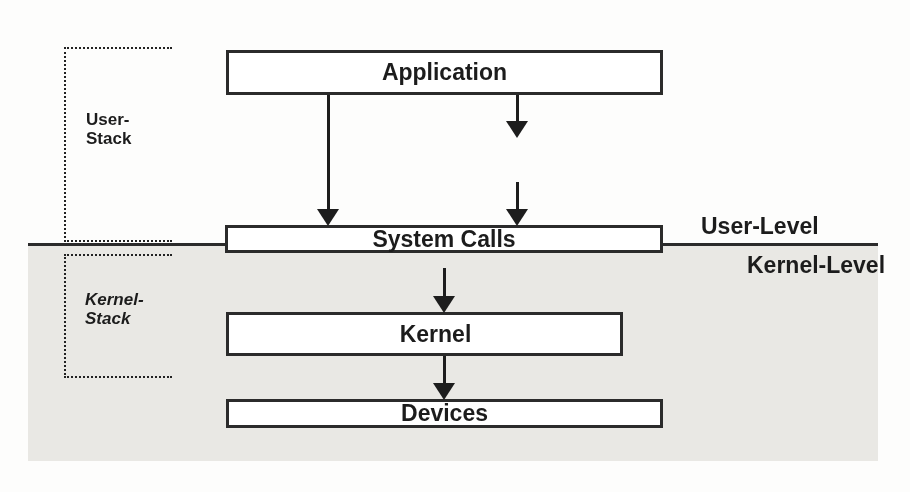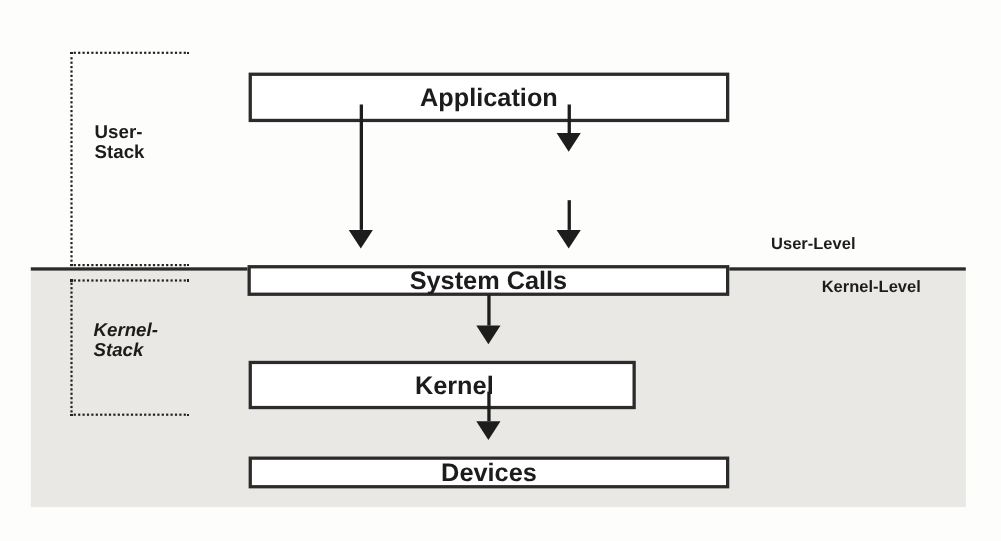--- a/index.html
+++ b/index.html
@@ -51,26 +51,25 @@
     box-sizing: border-box;
     background: #ffffff;
     border: 3px solid #2b2b2b;
     display: flex;
     align-items: center;
     justify-content: center;
     font-weight: bold;
     font-size: 23px;
     z-index: 2;
     color: #1c1c1c;
-    margin-top: 16px;
   }
   .node.application      { left: 226px; top: 50px;  width: 437px; height: 45px; }
   .node.system-libraries { left: 386px; top: 137px; width: 277px; height: 45px; }
   .node.system-calls     { left: 225px; top: 225px; width: 438px; height: 28px; }
-  .node.kernel           { left: 226px; top: 312px; width: 352px; height: 44px; padding-left: 22px; }
+  .node.kernel           { left: 226px; top: 312px; width: 397px; height: 44px; padding-left: 22px; }
   .node.devices          { left: 226px; top: 399px; width: 437px; height: 29px; }
   .arrow {
     position: absolute;
     width: 22px;
     display: flex;
     flex-direction: column;
     align-items: center;
     z-index: 2;
   }
   .arrow .shaft { width: 3px; flex: 1; background: #1d1d1d; }
@@ -81,21 +80,21 @@
     border-top: 17px solid #1d1d1d;
   }
   .arrow.a1 { left: 317px; top: 95px;  height: 131px; }
   .arrow.a2 { left: 506px; top: 95px;  height: 43px;  }
   .arrow.a3 { left: 506px; top: 182px; height: 44px;  }
   .arrow.a4 { left: 433px; top: 268px; height: 45px;  }
   .arrow.a5 { left: 433px; top: 356px; height: 44px;  }
   .level-label {
     position: absolute;
     font-weight: bold;
-    font-size: 15px;
+    font-size: 23px;
     z-index: 2;
     color: #1c1c1c;
   }
   .level-label.user   { left: 701px; top: 213px; }
   .level-label.kernel { left: 703px; top: 252px; margin-left: 44px; }
 </style>
 </head>
 <body>
 
 <div id="canvas">

